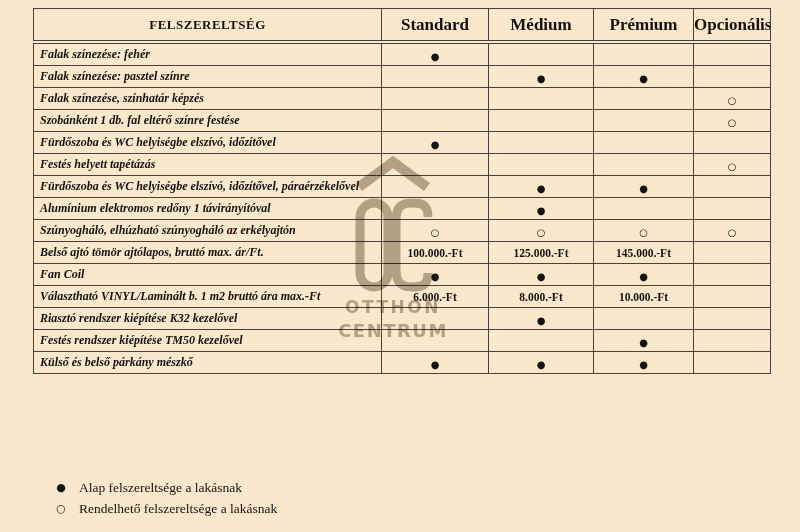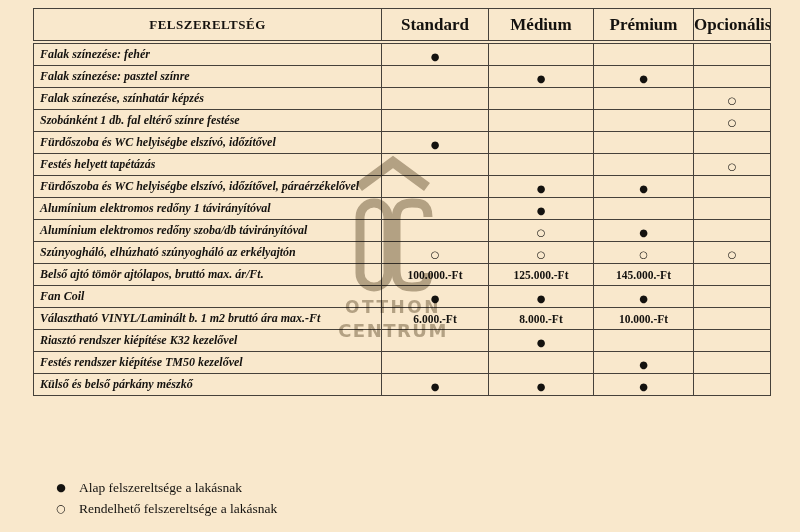--- a/index.html
+++ b/index.html
@@ -169,27 +169,20 @@
         <td></td>
       </tr>
       <tr>
         <td class="feature-cell">Alumínium elektromos redőny 1 távirányítóval</td>
         <td></td>
         <td><span class="sym">●</span></td>
         <td></td>
         <td></td>
       </tr>
       <tr>
-        <td class="feature-cell">Alumínium elektromos redőny szoba/db távirányítóval</td>
-        <td></td>
-        <td><span class="sym">○</span></td>
-        <td><span class="sym">●</span></td>
-        <td></td>
-      </tr>
-      <tr>
         <td class="feature-cell">Szúnyogháló, elhúzható szúnyogháló az erkélyajtón</td>
         <td><span class="sym">○</span></td>
         <td><span class="sym">○</span></td>
         <td><span class="sym">○</span></td>
         <td><span class="sym">○</span></td>
       </tr>
       <tr>
         <td class="feature-cell">Belső ajtó tömör ajtólapos, bruttó max. ár/Ft.</td>
         <td class="price">100.000.-Ft</td>
         <td class="price">125.000.-Ft</td>

